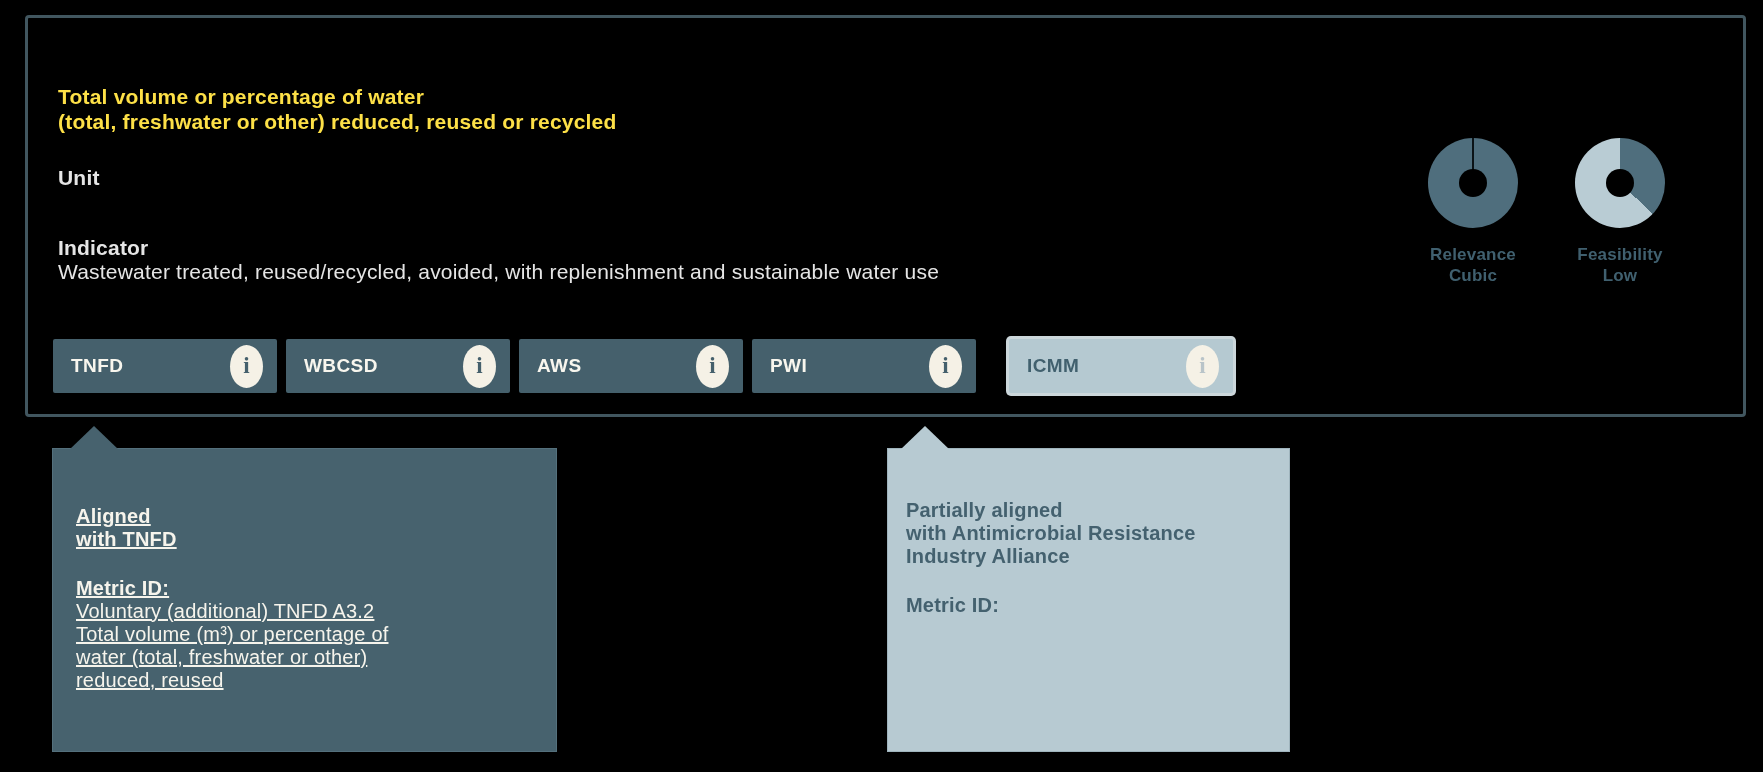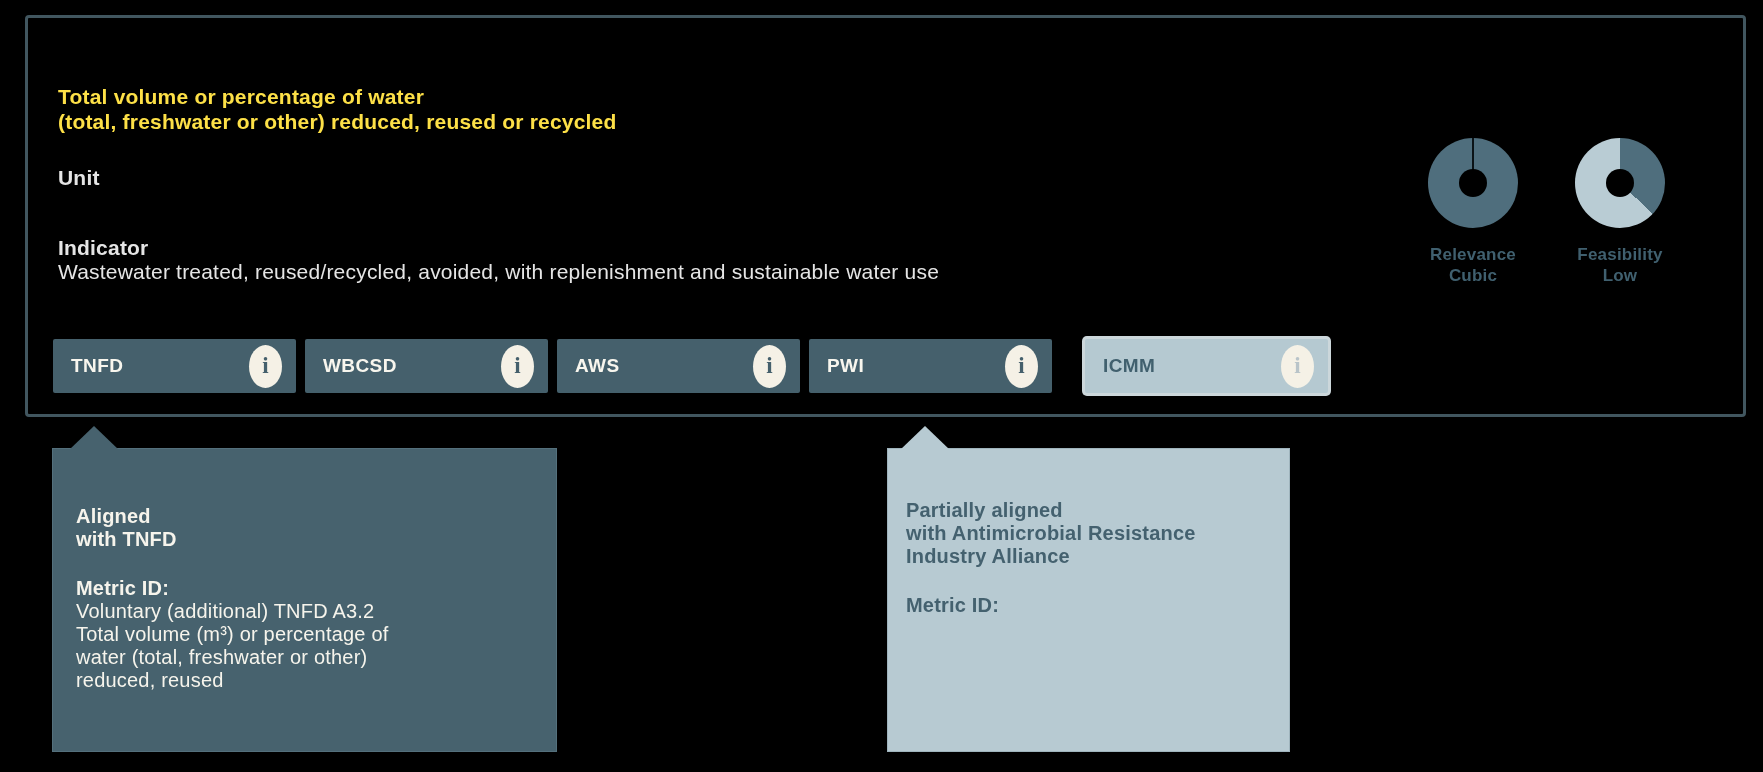--- a/index.html
+++ b/index.html
@@ -44,21 +44,21 @@
     color: #40606f; font-size: 17px; line-height: 21px; letter-spacing: .2px;
   }
   .gauge-label .g-name { font-weight: 600; display: block; }
   .gauge-label .g-level { font-weight: bold; display: block; }
   .glabel-relevance { left: 1355px; }
   .glabel-feasibility { left: 1502px; }
 
   
   .tags-row { position: absolute; left: 25px; top: 321px; display: flex; gap: 9px; }
   .tag {
-    width: 243px; height: 54px; background: #45606c; border-radius: 2px;
+    width: 224px; height: 54px; background: #45606c; border-radius: 2px;
     display: flex; align-items: center; justify-content: space-between;
     padding: 0 14px 0 18px; cursor: pointer;
   }
   .tag .tag-label { color: #f8f6ee; font-weight: bold; font-size: 19px; letter-spacing: .4px; }
   .tag .info-icon {
     width: 33px; height: 43px; border-radius: 50%;
     background: #f5f1e6; color: #45606c;
     display: flex; align-items: center; justify-content: center;
     font-weight: bold; font-size: 23px; font-family: "Liberation Serif", serif;
   }
@@ -76,21 +76,21 @@
     width: 0; height: 0;
     border-left: 25px solid transparent; border-right: 25px solid transparent;
   }
   .tooltip .tt-heading { font-weight: bold; white-space: pre-line; }
   .tooltip .tt-metric { margin-top: 26px; }
   .tooltip .tt-metric-label { font-weight: bold; display: block; }
   .tooltip .tt-metric-value { white-space: pre-line; }
 
   .tooltip-dark {
     left: 52px; width: 505px; background: #47626e; color: #f6f4ec;
-    border: 1px solid #54707c; padding: 56px 20px 0 23px;
+    border: 1px solid #54707c; padding: 56px 20px 0 23px; text-decoration: underline;
   }
   .tooltip-dark .arrow { left: 16px; border-bottom: 24px solid #47626e; }
 
   .tooltip-light {
     left: 887px; width: 403px; background: #b7cad2; color: #44616f;
     border: 1px solid #9fb4bd; padding: 50px 20px 0 18px;
   }
   .tooltip-light .arrow { left: 12px; border-bottom: 24px solid #b7cad2; }
 </style>
 </head>

